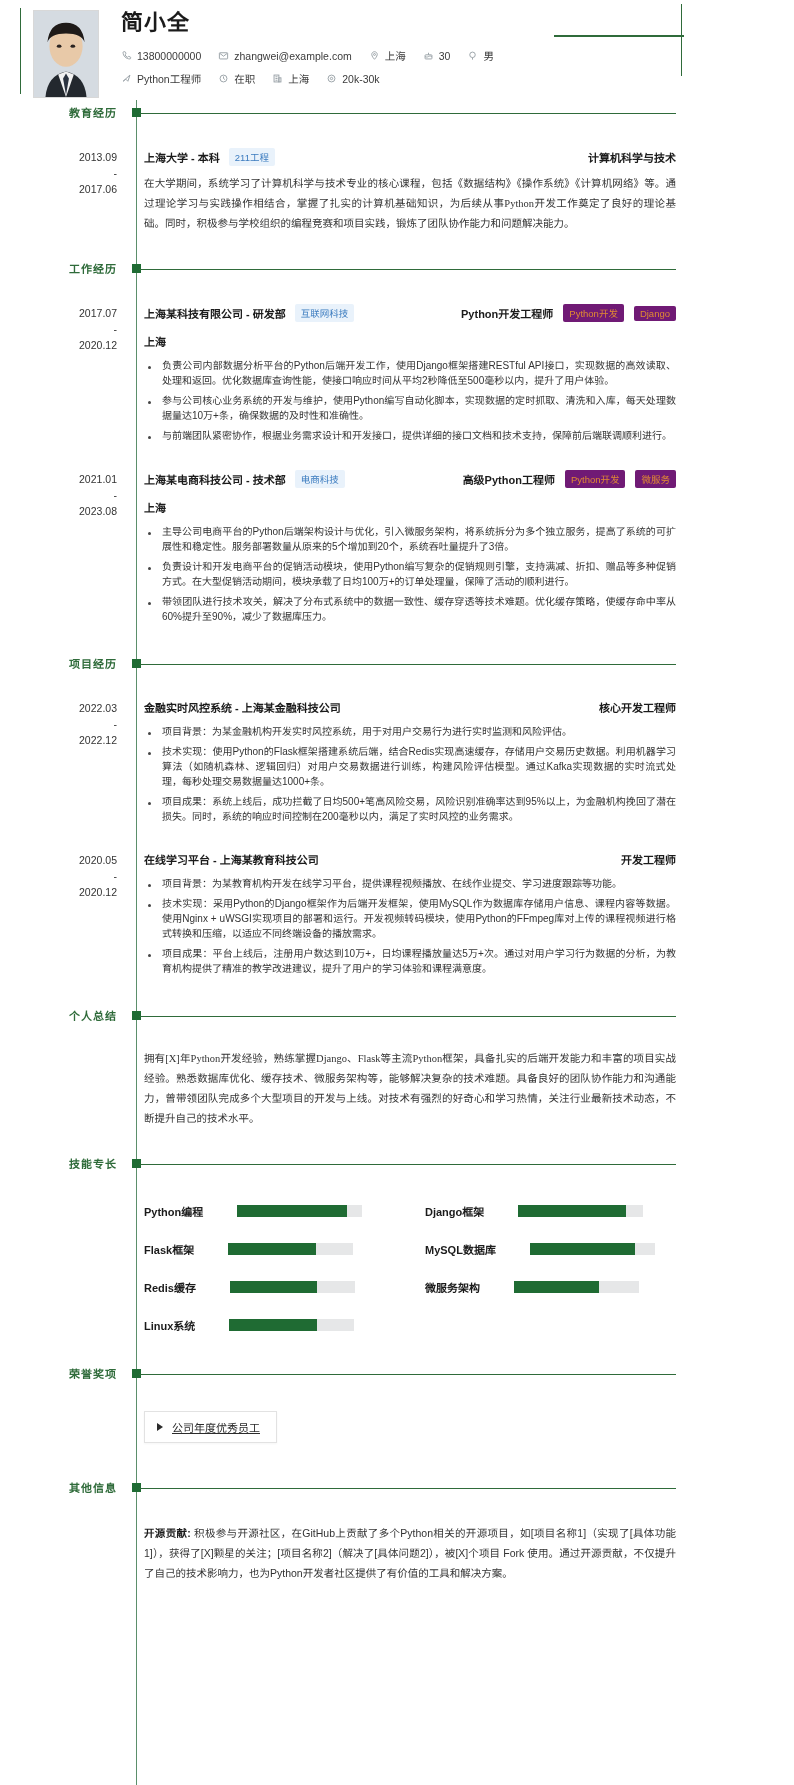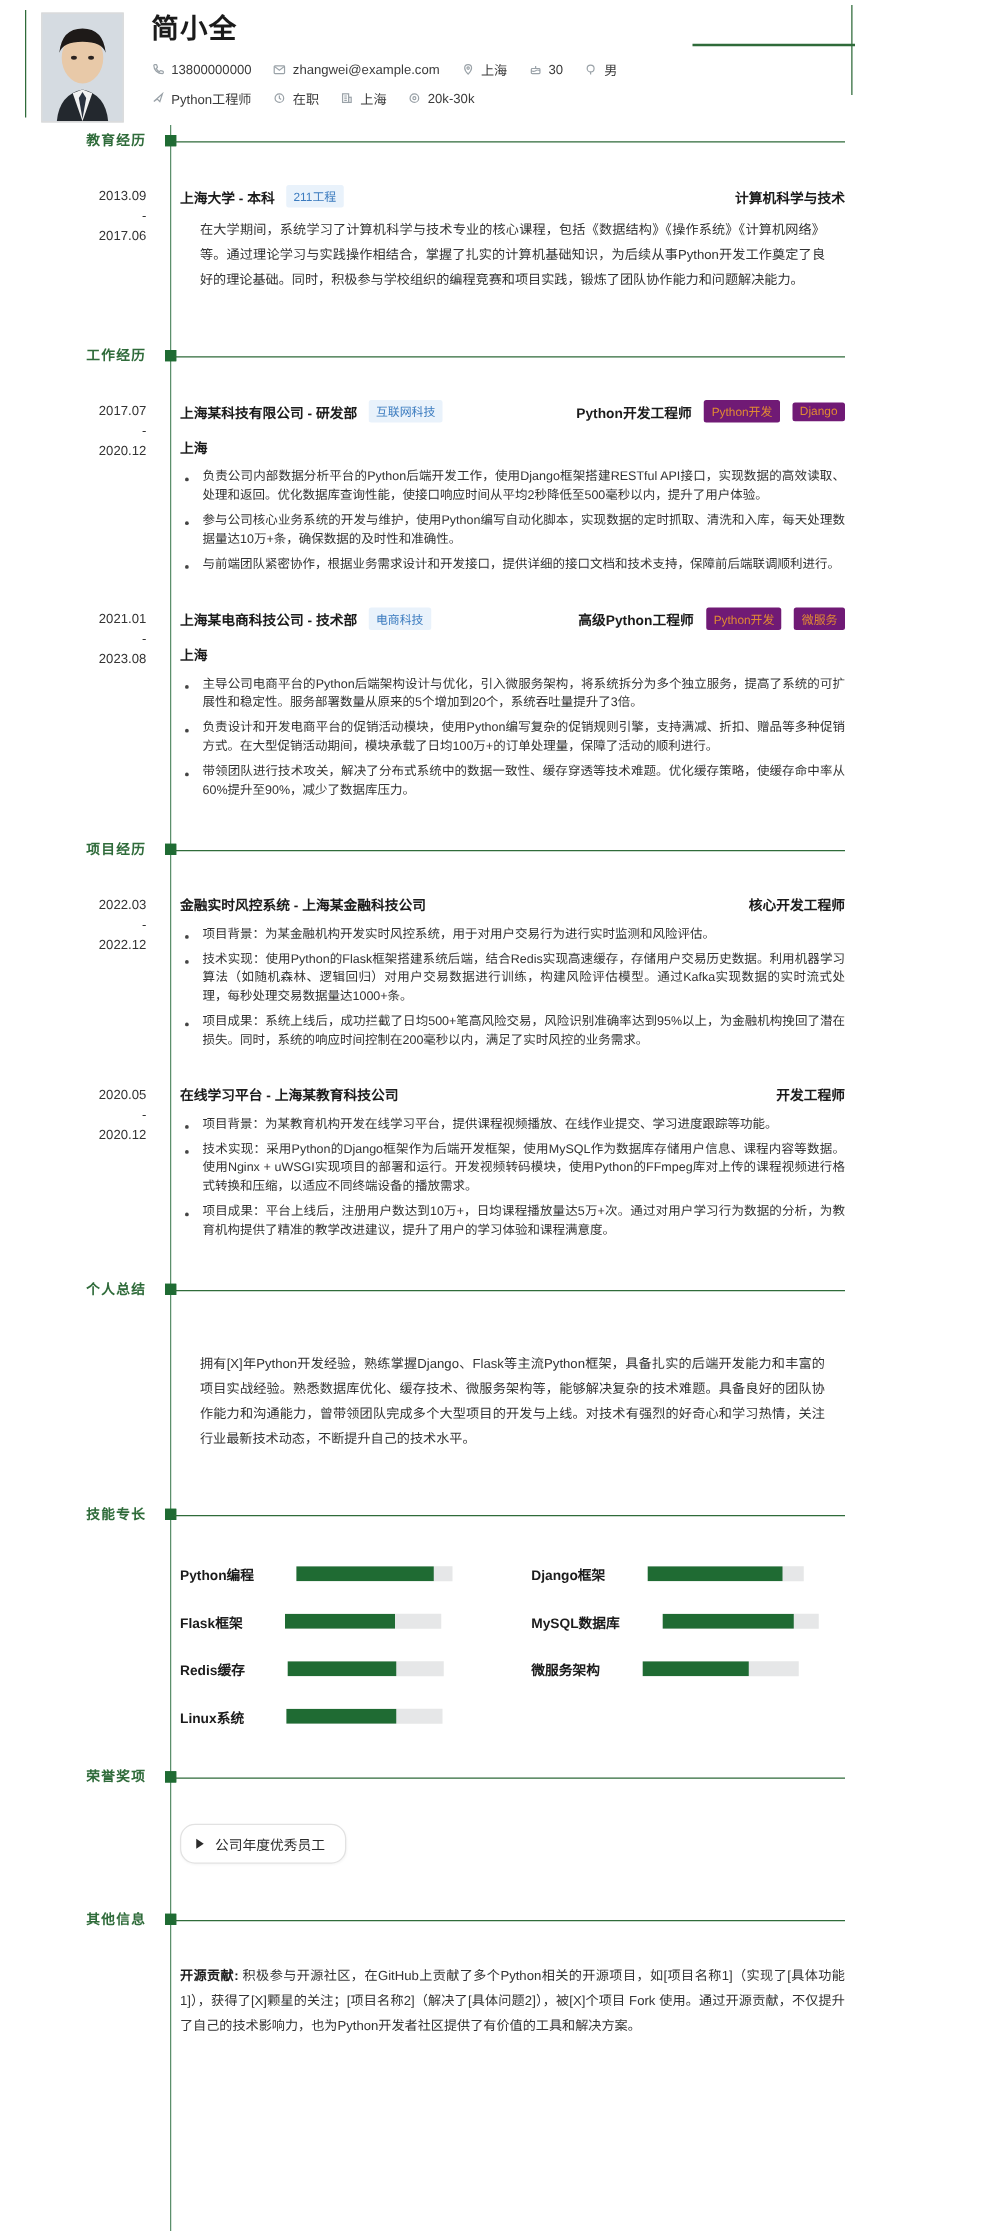--- a/index.html
+++ b/index.html
@@ -226,21 +226,22 @@
     left: 4px; top: 8px;
     width: 3px; height: 3px;
     border-radius: 50%;
     background: #444;
   }
   .para {
     font-size: 10.5px;
     line-height: 20px;
     color: #333;
     text-align: justify;
-    margin: 16px;
+    margin: 0;
+    font-family: Liberation Serif, serif;
   }
   .edu-desc { margin-top: 8px; }
 
   .entry-spacer { height: 20px; }
   .sec-spacer-top { height: 20px; }
   .sec-spacer-bot { height: 22px; }
 
   
   .skills-grid {
     display: grid;
@@ -274,26 +275,27 @@
     left: 0; top: 0; bottom: 0;
     background: #1f6b33;
   }
 
   
   .honors-wrap { padding-top: 24px; padding-bottom: 10px; }
   .honor-chip {
     display: inline-flex;
     align-items: center;
     border: 1px solid #e2e2e2;
-    border-radius: 12px;
+    border-radius: 0;
     padding: 7px 16px 7px 12px;
     font-size: 11px;
     color: #2b2b2b;
     background: #fff;
     box-shadow: 0 1px 2px rgba(0,0,0,0.04);
+    text-decoration: underline;
   }
   .tri {
     width: 0; height: 0;
     border-left: 6px solid #2b2b2b;
     border-top: 4px solid transparent;
     border-bottom: 4px solid transparent;
     margin-right: 9px;
   }
 
   

